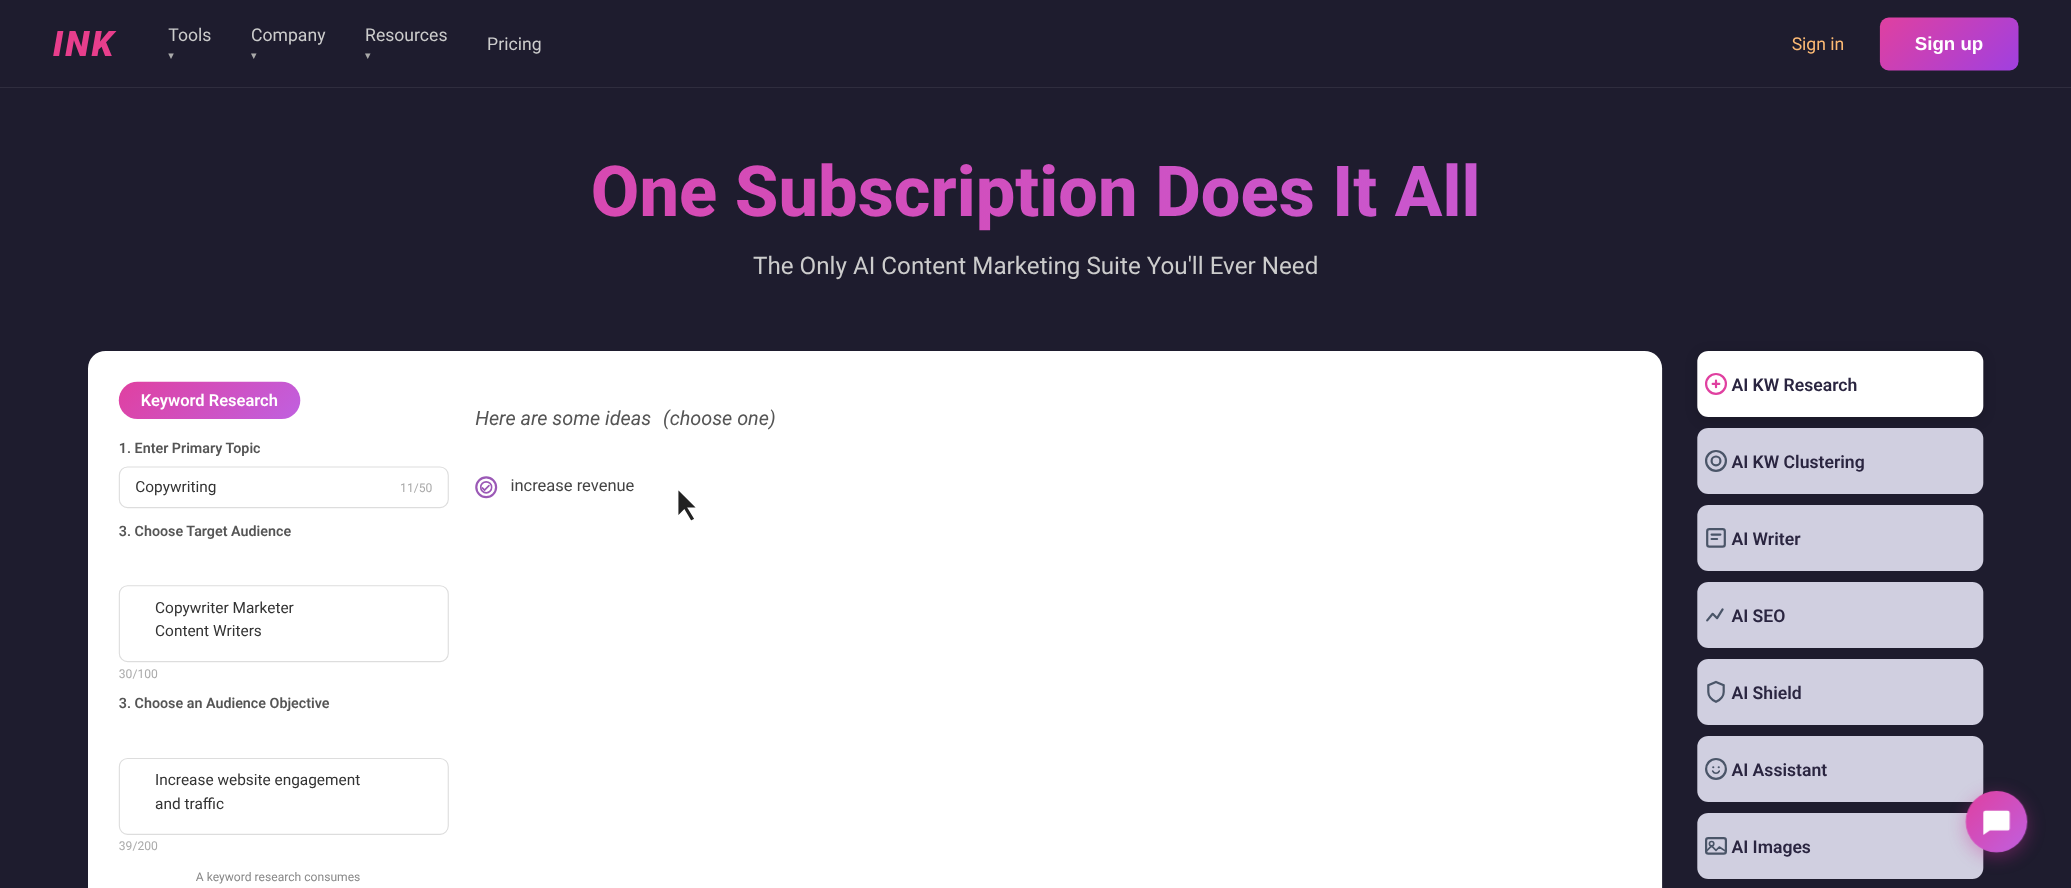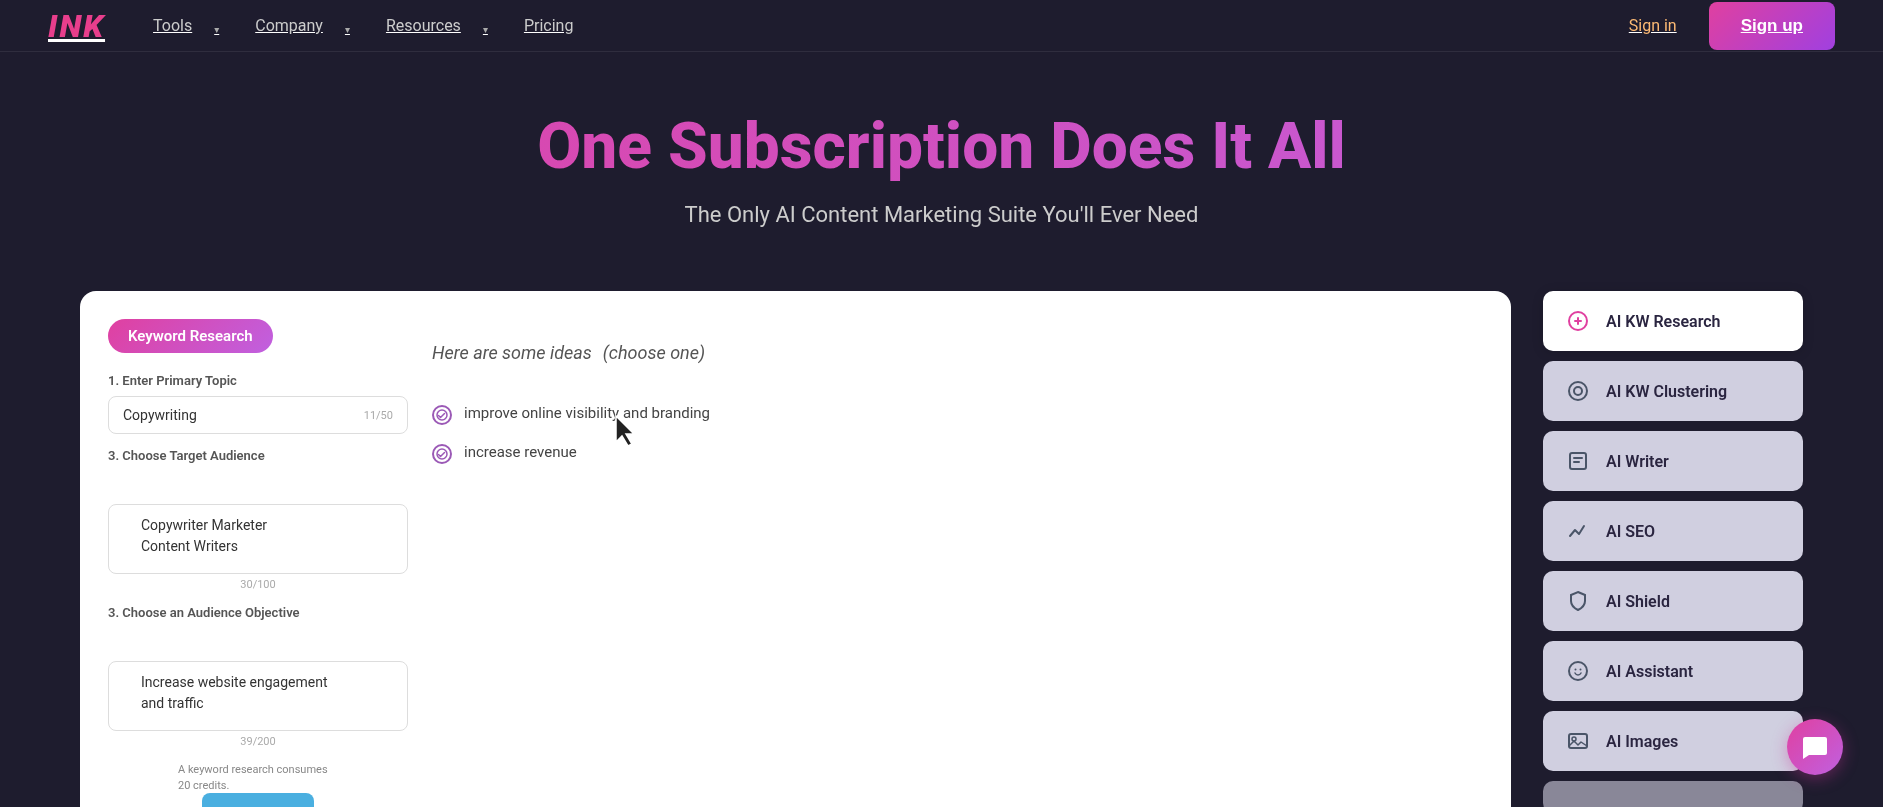--- a/index.html
+++ b/index.html
@@ -10,46 +10,46 @@
       width: 1883px;
       min-height: 807px;
       overflow-x: hidden;
     }
 
     
     nav {
       display: flex;
       align-items: center;
       padding: 0 48px;
-      height: 52px;
+      height: 80px;
       background-color: #1e1c2e;
       border-bottom: 1px solid rgba(255,255,255,0.08);
-      text-decoration: underline;
     }
     .logo {
       font-size: 32px;
       font-weight: 900;
       color: #e83e8c;
       letter-spacing: 2px;
       margin-right: 48px;
       font-style: italic;
     }
     .nav-links {
       display: flex;
       align-items: center;
       gap: 36px;
       flex: 1;
     }
     .nav-link {
       color: #ccc;
       font-size: 16px;
       cursor: pointer;
       display: flex;
-      align-items: flex-end;
-      gap: 22px;
+      align-items: flex-start;
+      gap: 4px;
+      flex-direction: column;
     }
     .chevron {
       font-size: 10px;
       color: #aaa;
     }
     .nav-right {
       display: flex;
       align-items: center;
       gap: 32px;
     }
@@ -134,21 +134,21 @@
       color: #333;
       width: 100%;
       margin-bottom: 4px;
       display: flex;
       justify-content: space-between;
       align-items: center;
     }
     .char-count {
       font-size: 11px;
       color: #aaa;
-      text-align: center;
+      text-align: left;
       margin-bottom: 14px;
     }
 
     .textarea-field {
       border: 1px solid #ddd;
       border-radius: 8px;
       padding: 10px 32px;
       font-size: 14px;
       color: #333;
       width: 100%;
@@ -244,24 +244,24 @@
     .sidebar {
       width: 260px;
       flex-shrink: 0;
       display: flex;
       flex-direction: column;
       gap: 10px;
     }
     .sidebar-item {
       background: #d0cfe0;
       border-radius: 10px;
-      padding: 16px 21px;
-      display: flex;
-      align-items: center;
-      gap: 14px;
+      padding: 16px 3px;
+      display: flex;
+      align-items: center;
+      gap: 0;
       font-size: 16px;
       font-weight: 600;
       color: #2a2540;
       cursor: pointer;
     }
     .sidebar-item.active {
       background: #fff;
       box-shadow: 0 2px 12px rgba(0,0,0,0.15);
     }
     .sidebar-icon {
@@ -368,29 +368,20 @@
     <div class="demo-right">
       <div class="ideas-heading">
         <span>Here are some ideas</span>
         &nbsp;<span>(choose one)</span>
       </div>
 
       <div class="cursor-overlay">
         
 
         
-        <div class="idea-item normal">
-          <div class="check-icon">
-            <svg width="12" height="12" viewBox="0 0 12 12">
-                <circle cx="6" cy="6" r="5" fill="none" stroke="#9b59b6" stroke-width="1.5"></circle>
-                <path d="M2.5 6.5l2 2 4-4" stroke="#9b59b6" stroke-width="1.5" fill="none" stroke-linecap="round" stroke-linejoin="round"></path>
-              </svg>
-          </div>
-          <span>improve online visibility and branding</span>
-        </div>
 
         
         <div class="idea-item normal">
           <div class="check-icon">
             <svg width="12" height="12" viewBox="0 0 12 12">
                 <circle cx="6" cy="6" r="5" fill="none" stroke="#9b59b6" stroke-width="1.5"></circle>
                 <path d="M2.5 6.5l2 2 4-4" stroke="#9b59b6" stroke-width="1.5" fill="none" stroke-linecap="round" stroke-linejoin="round"></path>
               </svg>
           </div>
           <span>increase revenue</span>

